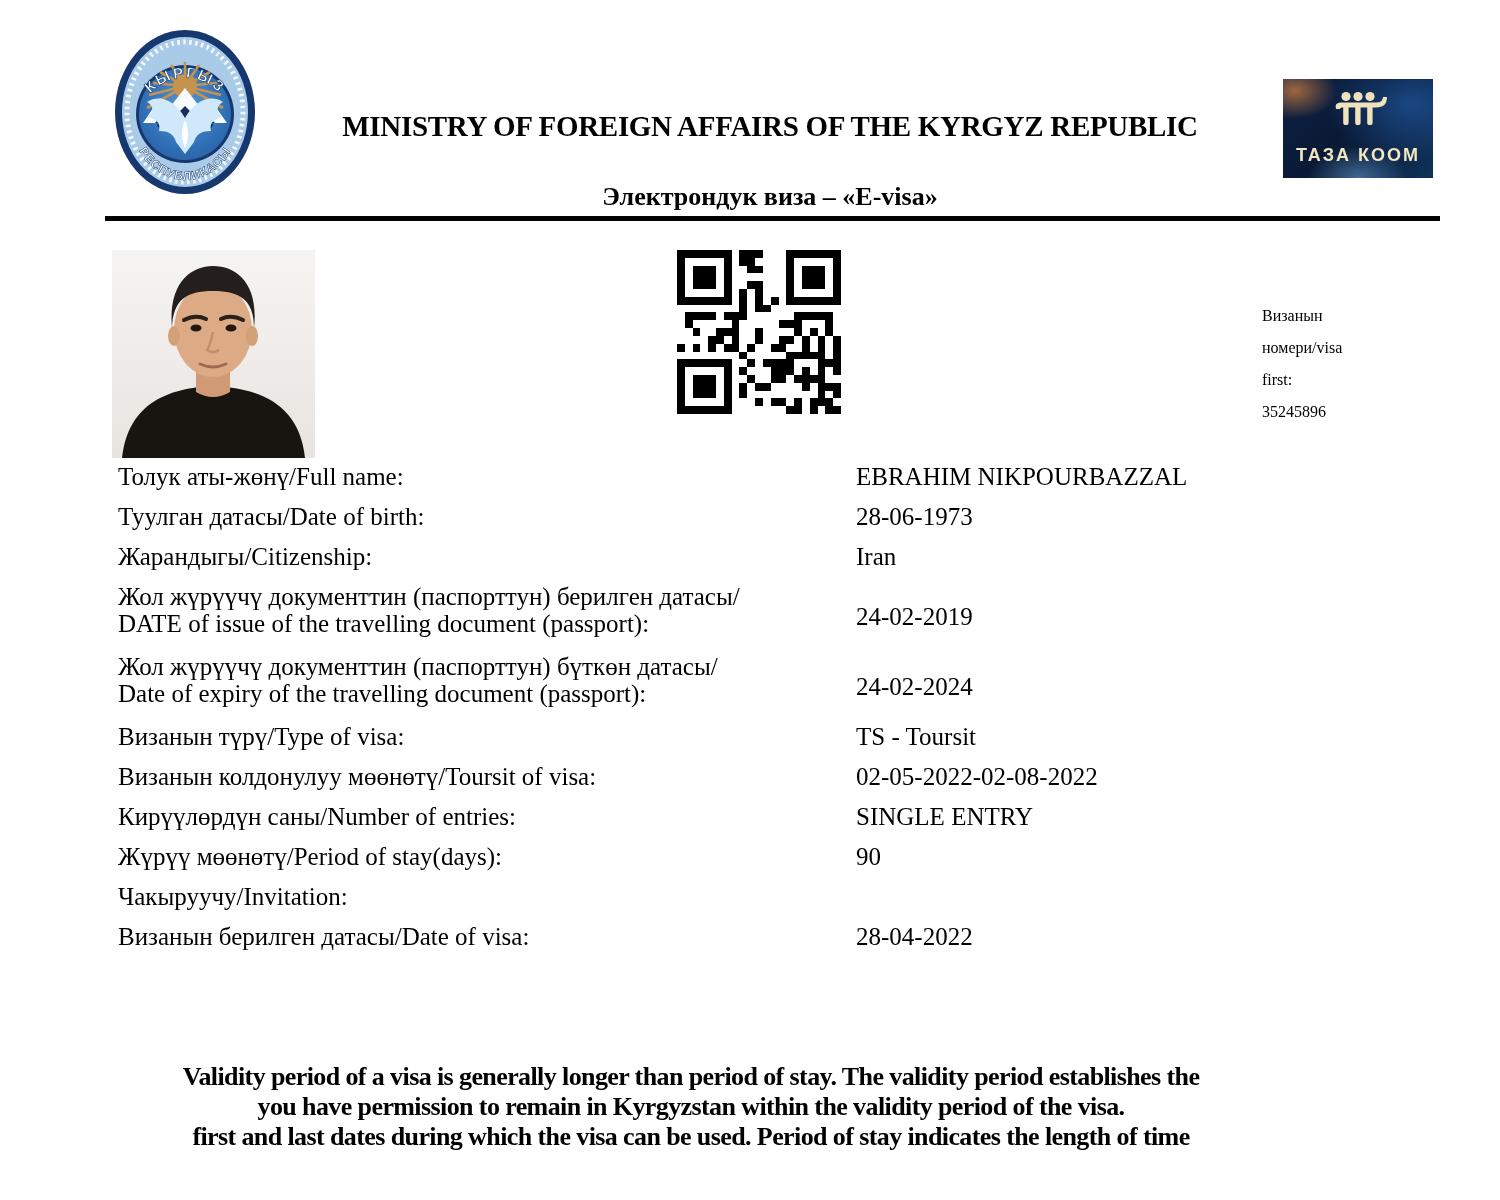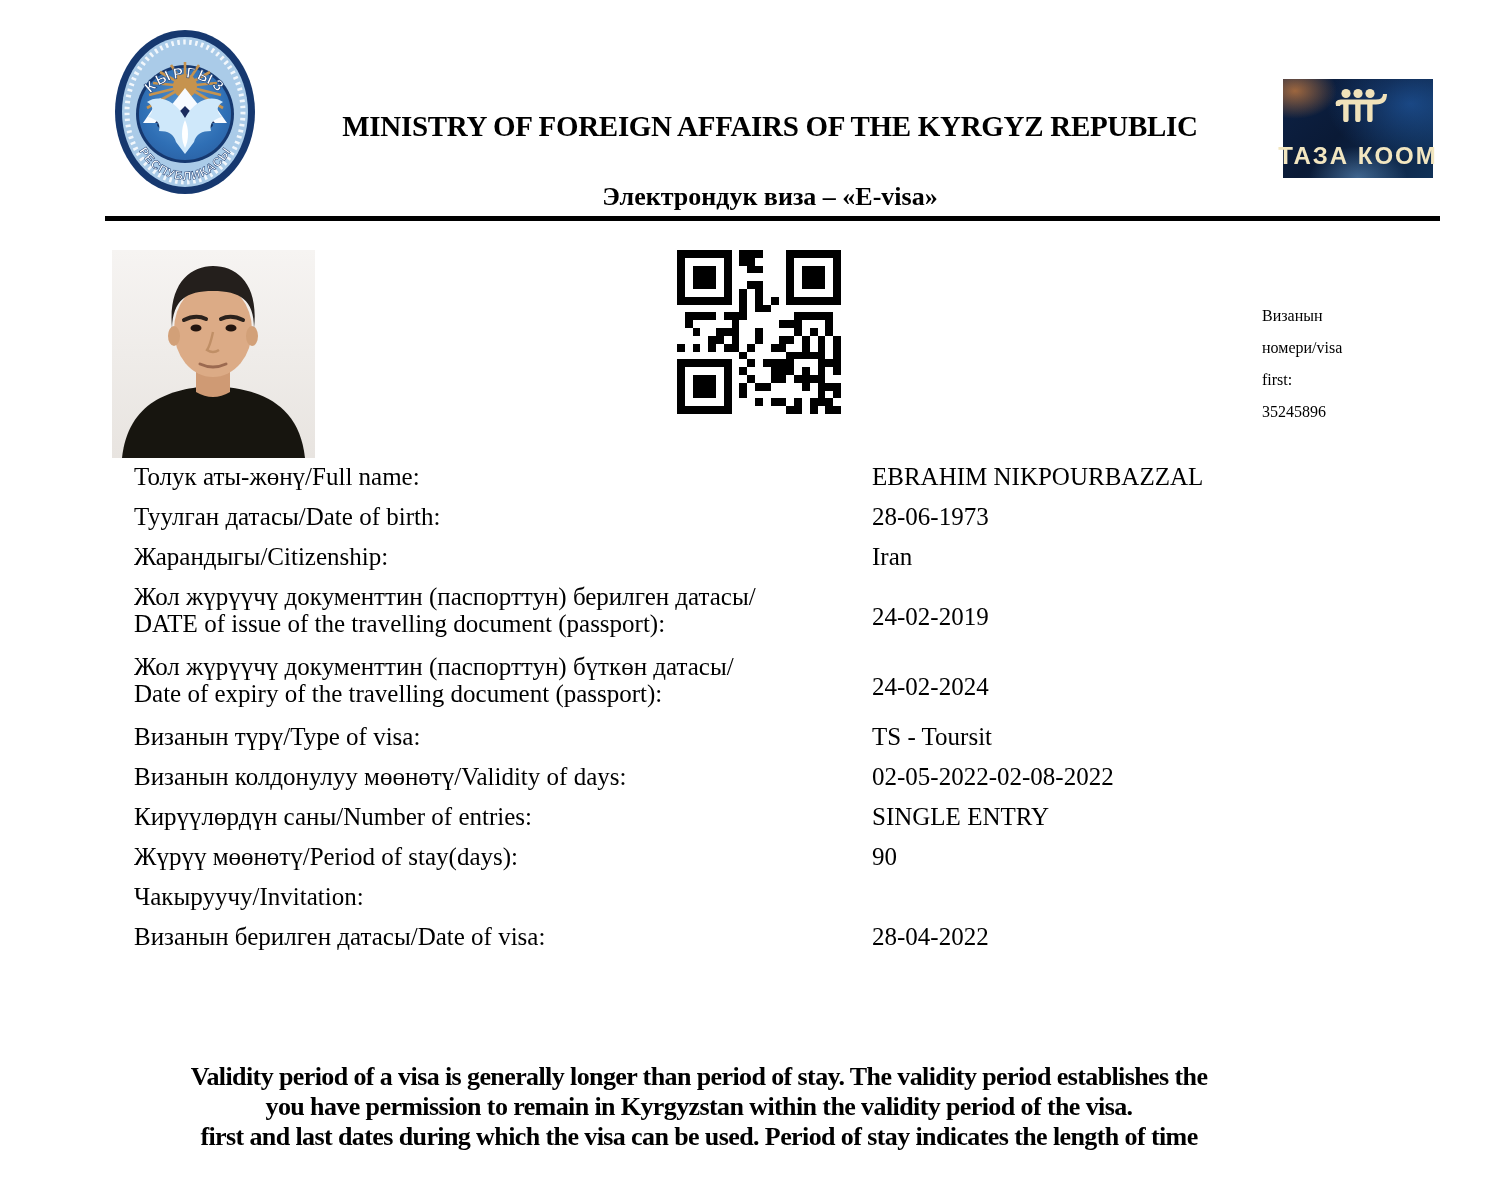--- a/index.html
+++ b/index.html
@@ -22,42 +22,42 @@
     position:absolute; left:1283px; top:79px; width:150px; height:99px;
     background:
       radial-gradient(ellipse 60px 40px at 8% 12%, rgba(235,140,60,0.65), rgba(235,140,60,0) 70%),
       radial-gradient(ellipse 70px 45px at 50% 100%, rgba(140,200,255,0.40), rgba(140,200,255,0) 70%),
       radial-gradient(ellipse 120px 80px at 85% 25%, rgba(40,110,200,0.50), rgba(40,110,200,0) 70%),
       linear-gradient(135deg, #0d2246 0%, #0a1a36 45%, #103158 100%);
     display:flex; flex-direction:column; align-items:center; justify-content:center;
   }
   .taza-label {
     margin-top:18px; color:#f2e6c0; font-family:"Liberation Sans", sans-serif;
-    font-weight:bold; font-size:24px; letter-spacing:2px; white-space:nowrap;
+    font-weight:bold; font-size:18px; letter-spacing:2px; white-space:nowrap;
   }
 
   
   .photo { position:absolute; left:112px; top:250px; width:203px; height:208px; }
   .qr    { position:absolute; left:677px; top:250px; width:164px; height:164px; }
   .qr svg{ width:100%; height:100%; shape-rendering:crispEdges; }
 
   .visa-number { position:absolute; left:1262px; top:300px; width:170px; font-size:16px; line-height:32px; }
   .visa-number .vn-line  { white-space:nowrap; }
 
   
-  .fields { position:absolute; left:134px; top:463px; width:1262px; }
+  .fields { position:absolute; left:118px; top:463px; width:1262px; }
   .field-row { display:flex; align-items:flex-end; margin-bottom:13px; }
   .field-row.twoline { margin-bottom:16px; }
   .field-label { width:738px; font-size:25px; line-height:27px; flex-shrink:0; }
   .field-value { font-size:25px; line-height:27px; white-space:nowrap; }
   .field-row.twoline .field-value { margin-bottom:7px; }
 
   
   .note {
-    position:absolute; left:144px; top:1062px; width:1110px; text-align:center;
+    position:absolute; left:136px; top:1062px; width:1110px; text-align:center;
     font-weight:bold; font-size:26px; line-height:30px; letter-spacing:-0.6px;
   }
 </style>
 </head>
 <body>
 
 <div class="page">
 
   <div class="emblem">
     <svg width="144" height="168" viewBox="0 0 144 168">
@@ -421,21 +421,21 @@
         <div class="field-value">24-02-2024</div>
       </div>
       <div class="field-row">
         <div class="field-label">
           <div>Визанын түрү/Type of visa:</div>
         </div>
         <div class="field-value">TS - Toursit</div>
       </div>
       <div class="field-row">
         <div class="field-label">
-          <div>Визанын колдонулуу мөөнөтү/Validity of days:</div>
+          <div>Визанын колдонулуу мөөнөтү/Toursit of visa:</div>
         </div>
         <div class="field-value">02-05-2022-02-08-2022</div>
       </div>
       <div class="field-row">
         <div class="field-label">
           <div>Кирүүлөрдүн саны/Number of entries:</div>
         </div>
         <div class="field-value">SINGLE ENTRY</div>
       </div>
       <div class="field-row">

